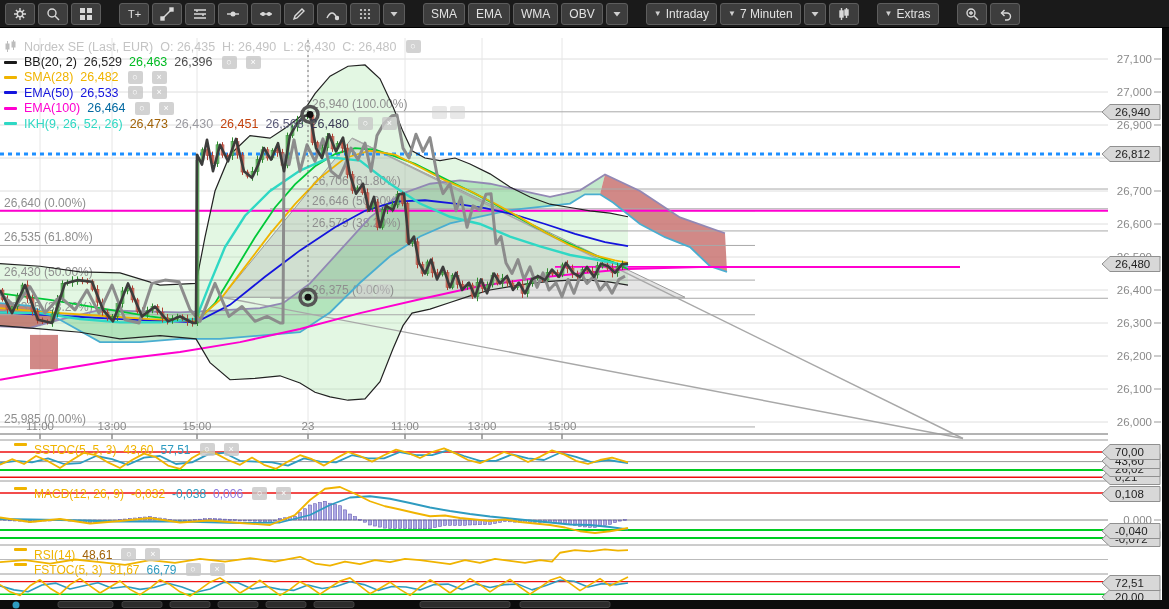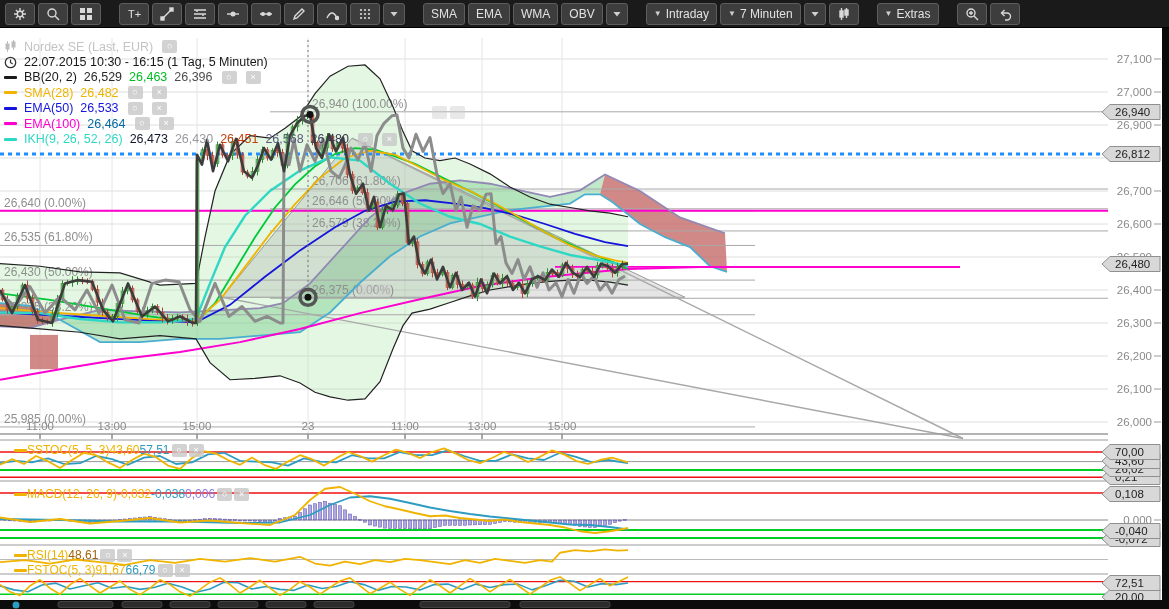--- a/index.html
+++ b/index.html
@@ -13,21 +13,21 @@
   .tb-gap{flex:0 0 12px}
   .caret{font-size:8px;color:#cfcfcf;line-height:1}
   
   .legend{position:absolute;left:4px;top:39px;z-index:20}
   .lg-row{display:flex;align-items:center;gap:7px;height:15.4px;font-size:12.5px;white-space:nowrap}
   .dash{width:13px;height:3px;border-radius:1px;display:inline-block;flex:0 0 13px}
   .mini-btn{width:15px;height:13px;background:rgba(200,200,200,.82);border-radius:2px;color:#fff;
     font-size:9px;line-height:13px;text-align:center;display:inline-block;margin-left:2px}
   .lg-ic{flex:0 0 13px}
   
-  .pane-label{position:absolute;left:14px;display:flex;align-items:center;font-size:12px;z-index:20;white-space:nowrap}
+  .pane-label{position:absolute;left:14px;display:flex;gap:7px;font-size:12px;z-index:20;white-space:nowrap}
   #chart-svg{position:absolute;top:0;left:0;z-index:5}
 </style>
 </head>
 <body>
 
 <svg id="chart-svg" width="1169" height="609">
     <rect x="0" y="28" width="1169" height="581" fill="#ffffff"></rect>
     <line x1="0" y1="59" x2="1108" y2="59" stroke="#dedede" stroke-width="1"></line>
     <line x1="0" y1="92" x2="1108" y2="92" stroke="#dedede" stroke-width="1"></line>
     <line x1="0" y1="125" x2="1108" y2="125" stroke="#dedede" stroke-width="1"></line>
@@ -759,28 +759,22 @@
   <div class="lg-row" style="color:#c4c4c4">
     <svg class="lg-ic" width="13" height="13">
         <g stroke="#bdbdbd" fill="#bdbdbd">
           <line x1="3.5" y1="1" x2="3.5" y2="12"></line>
           <rect x="2" y="4" width="3" height="5"></rect>
           <line x1="9.5" y1="0" x2="9.5" y2="10"></line>
           <rect x="8" y="2" width="3" height="5"></rect>
         </g>
       </svg>
     <span>Nordex SE (Last, EUR)</span>
+    <span style="white-space:pre">O: 26,435  H: 26,490  L: 26,430  C: 26,480</span>
     <span class="mini-btn">○</span>
-  </div>
-  <div class="lg-row" style="color:#181818">
-    <svg class="lg-ic" width="13" height="13">
-        <circle cx="6.5" cy="6.5" r="5.2" fill="none" stroke="#333" stroke-width="1.3"></circle>
-        <path d="M6.5 3.5v3l2.2 1.4" fill="none" stroke="#333" stroke-width="1.2"></path>
-      </svg>
-    <span>22.07.2015 10:30 - 16:15 (1 Tag, 5 Minuten)</span>
   </div>
   <div class="lg-row">
     <span class="dash" style="background:#1a1a1a"></span>
     <span style="color:#1a1a1a">BB(20, 2)</span>
     <span style="color:#2a2a2a">26,529</span>
     <span style="color:#00bb22">26,463</span>
     <span style="color:#4d4d4d">26,396</span>
     <span class="mini-btn">○</span>
       <span class="mini-btn">×</span>
   </div>
@@ -801,21 +795,21 @@
   <div class="lg-row">
     <span class="dash" style="background:#ff00d0"></span>
     <span style="color:#ff00d0">EMA(100)</span>
     <span style="color:#0369a1">26,464</span>
     <span class="mini-btn">○</span>
       <span class="mini-btn">×</span>
   </div>
   <div class="lg-row">
     <span class="dash" style="background:#2fd8c4"></span>
     <span style="color:#2fd8c4">IKH(9, 26, 52, 26)</span>
-    <span style="color:#0f172a">26,473</span>
+    <span style="color:#a16207">26,473</span>
     <span style="color:#9a9aa0">26,430</span>
     <span style="color:#c2410c">26,451</span>
     <span style="color:#5a5a78">26,568</span>
     <span style="color:#3a3a55">26,480</span>
     <span class="mini-btn">○</span>
       <span class="mini-btn">×</span>
   </div>
 </div>
 
 <div class="pane-label" style="top:443px">

